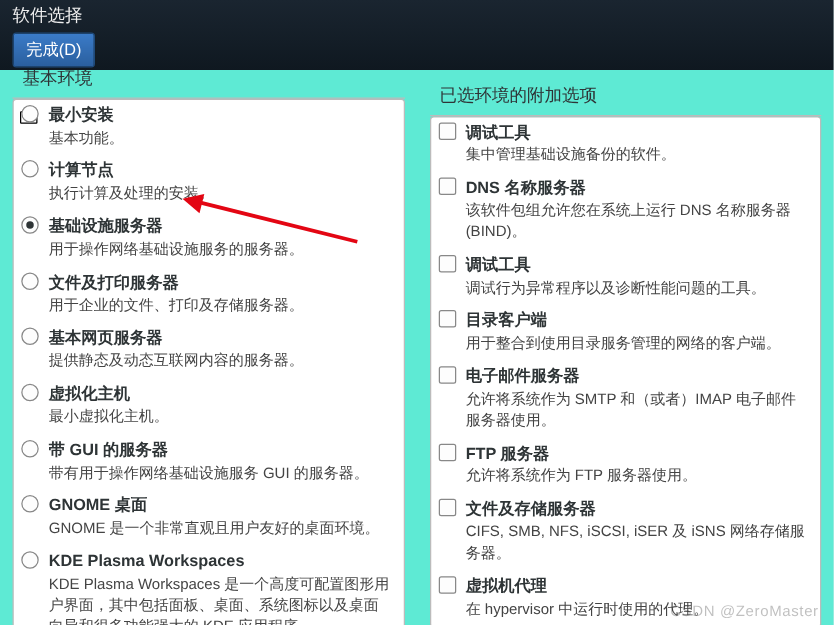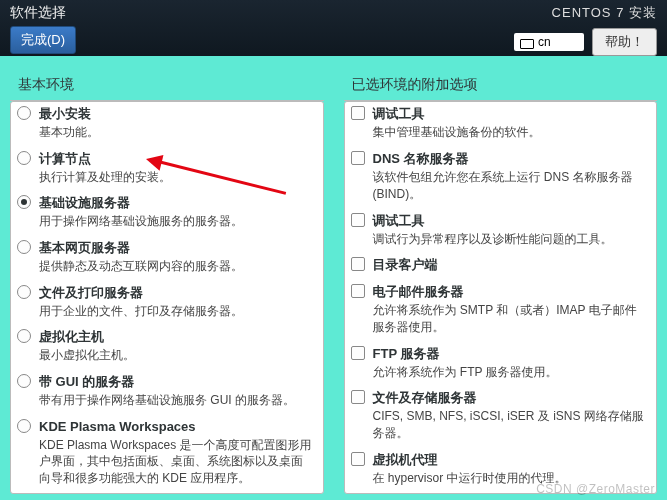--- a/index.html
+++ b/index.html
@@ -1,18 +1,18 @@
 <!DOCTYPE html>
 <html><head>
 <meta charset="utf-8">
 <style>
   * { margin: 0; padding: 0; box-sizing: border-box; }
   body { font-family: sans-serif; font-size: 13px; color: #2e3436; background: #eee; }
   .window { width: 667px; height: 500px; background: #ededed; display: flex; flex-direction: column; position: relative; }
-  .header { background: linear-gradient(to bottom, #1a2530, #0f1820); color: #fff; height: 56px; display: flex; align-items: flex-start; padding: 4px 10px 0 10px; justify-content: space-between; }
+  .header { background: linear-gradient(to bottom, #1a2530, #0f1820); color: #fff; height: 56px; display: flex; align-items: flex-start; padding: 4px 10px 0 10px; justify-content: space-between; flex-direction: column; }
   .header-left { display: flex; flex-direction: column; gap: 4px; }
   .header-title { font-size: 14px; font-weight: 400; color: #eee; }
   .done-btn { background: linear-gradient(to bottom,#3b7bc8,#2a5f9e); color: #fff; border: 1px solid #1f4a7a; border-radius: 3px; padding: 4px 10px; font-size: 13px; cursor: pointer; text-align: right; }
   .header-right { display: flex; flex-direction: column; align-items: flex-end; gap: 6px; }
   .install-title { font-size: 13px; color: #ddd; letter-spacing: 1px; }
   .header-row2 { display: flex; align-items: center; gap: 8px; }
   .keyboard { background: #fff; color: #000; padding: 2px 6px; display: inline-flex; align-items: flex-end; gap: 4px; font-size: 12px; min-width: 70px; border-radius: 2px; }
   .kbd-icon { width: 14px; height: 10px; border: 1px solid #000; border-radius: 1px; display: inline-block; position: relative; }
   .help-btn { background: #eee; color: #333; border: 1px solid #999; border-radius: 3px; padding: 4px 12px; font-size: 13px; cursor: pointer; }
   .content { flex: 1; display: flex; gap: 0; overflow: hidden; background: #5eead4; padding: 8px 0 0 0; align-items: center; }
@@ -70,37 +70,42 @@
             <div class="item-title">计算节点</div>
             <div class="item-desc">执行计算及处理的安装。</div>
           </div>
           <div class="item">
             <span class="radio selected"></span>
             <div class="item-title">基础设施服务器</div>
             <div class="item-desc">用于操作网络基础设施服务的服务器。</div>
           </div>
           <div class="item">
             <span class="radio"></span>
-            <div class="item-title">基本网页服务器</div>
-            <div class="item-desc">提供静态及动态互联网内容的服务器。</div>
+            <div class="item-title">文件及打印服务器</div>
+            <div class="item-desc">用于企业的文件、打印及存储服务器。</div>
           </div>
           <div class="item">
             <span class="radio"></span>
-            <div class="item-title">文件及打印服务器</div>
-            <div class="item-desc">用于企业的文件、打印及存储服务器。</div>
+            <div class="item-title">基本网页服务器</div>
+            <div class="item-desc">提供静态及动态互联网内容的服务器。</div>
           </div>
           <div class="item">
             <span class="radio"></span>
             <div class="item-title">虚拟化主机</div>
             <div class="item-desc">最小虚拟化主机。</div>
           </div>
           <div class="item">
             <span class="radio"></span>
             <div class="item-title">带 GUI 的服务器</div>
             <div class="item-desc">带有用于操作网络基础设施服务 GUI 的服务器。</div>
+          </div>
+          <div class="item">
+            <span class="radio"></span>
+            <div class="item-title">GNOME 桌面</div>
+            <div class="item-desc">GNOME 是一个非常直观且用户友好的桌面环境。</div>
           </div>
           <div class="item">
             <span class="radio"></span>
             <div class="item-title">KDE Plasma Workspaces</div>
             <div class="item-desc">KDE Plasma Workspaces 是一个高度可配置图形用户界面，其中包括面板、桌面、系统图标以及桌面向导和很多功能强大的 KDE 应用程序。</div>
           </div>
         </div>
     </div>
     <div class="col">
       <div class="col-header">已选环境的附加选项</div>
@@ -116,20 +121,21 @@
             <div class="item-desc">该软件包组允许您在系统上运行 DNS 名称服务器(BIND)。</div>
           </div>
           <div class="item">
             <span class="check"></span>
             <div class="item-title">调试工具</div>
             <div class="item-desc">调试行为异常程序以及诊断性能问题的工具。</div>
           </div>
           <div class="item">
             <span class="check"></span>
             <div class="item-title">目录客户端</div>
+            <div class="item-desc">用于整合到使用目录服务管理的网络的客户端。</div>
           </div>
           <div class="item">
             <span class="check"></span>
             <div class="item-title">电子邮件服务器</div>
             <div class="item-desc">允许将系统作为 SMTP 和（或者）IMAP 电子邮件服务器使用。</div>
           </div>
           <div class="item">
             <span class="check"></span>
             <div class="item-title">FTP 服务器</div>
             <div class="item-desc">允许将系统作为 FTP 服务器使用。</div>

